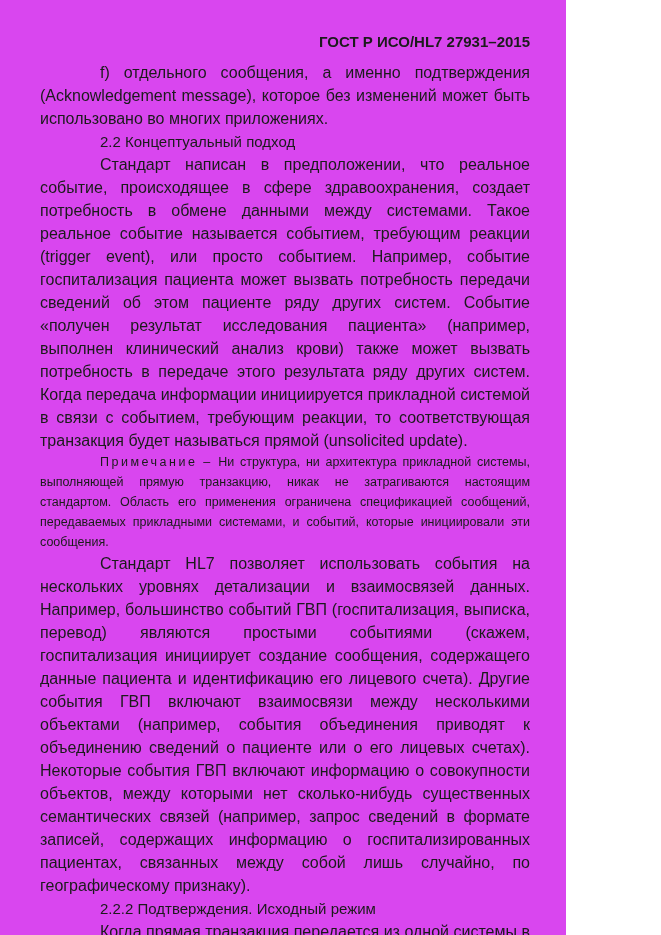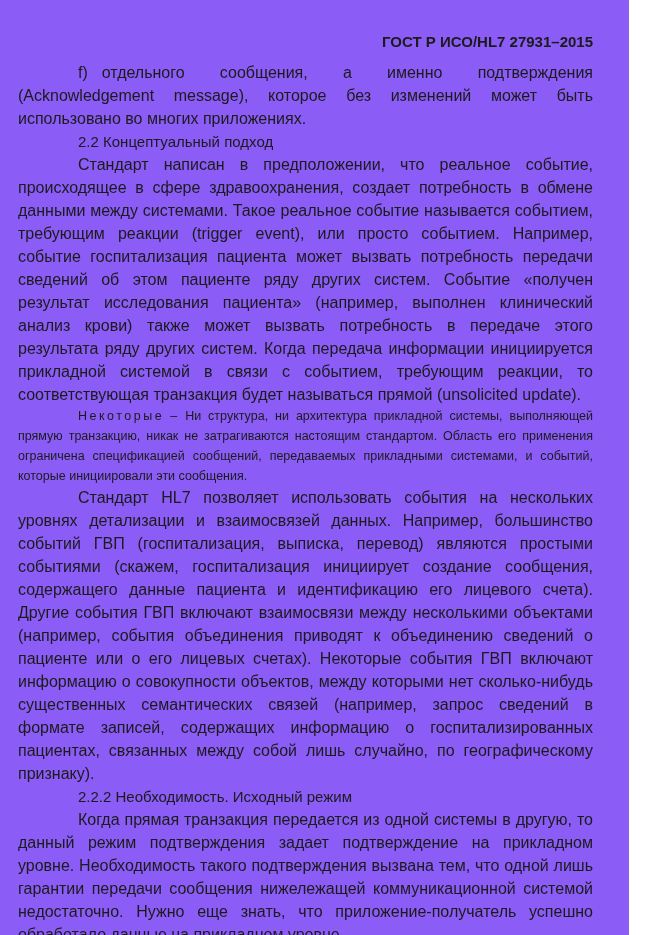--- a/index.html
+++ b/index.html
@@ -2,27 +2,27 @@
 <html lang="ru"><head>
 <meta charset="utf-8">
 <style>
   html, body {
     margin: 0;
     padding: 0;
     background: #ffffff;
   }
   .page {
     position: relative;
-    width: 629px;
+    width: 566px;
     height: 935px;
     box-sizing: border-box;
-    background: #8b5cf6;
+    background: #d946ef;
     color: #1b1b1b;
     font-family: "Liberation Sans", sans-serif;
-    padding: 30px 36px 0 18px;
+    padding: 30px 36px 0 40px;
     overflow: hidden;
   }
   .doc-header {
     font-size: 15px;
     line-height: 23px;
     font-weight: bold;
     text-align: right;
     margin: 0 0 8px 0;
   }
   p.body {
@@ -62,23 +62,23 @@
 
   <div class="doc-header">ГОСТ Р ИСО/HL7 27931–2015</div>
 
   <p class="body"><span class="item-marker">f)</span><span>отдельного сообщения, а именно подтверждения (Acknowledgement message), которое без изменений может быть использовано во многих приложениях.</span></p>
 
   <p class="heading">2.2 Концептуальный подход</p>
 
 
   <p class="body">Стандарт написан в предположении, что реальное событие, происходящее в сфере здравоохранения, создает потребность в обмене данными между системами. Такое реальное событие называется событием, требующим реакции (trigger event), или просто событием. Например, событие госпитализация пациента может вызвать потребность передачи сведений об этом пациенте ряду других систем. Событие «получен результат исследования пациента» (например, выполнен клинический анализ крови) также может вызвать потребность в передаче этого результата ряду других систем.  Когда передача информации инициируется прикладной системой в связи с событием, требующим реакции, то соответствующая транзакция будет называться прямой (unsolicited update).</p>
 
-  <p class="note"><span class="note-label">Некоторые</span><span class="note-dash">–</span><span>Ни структура, ни архитектура прикладной системы, выполняющей прямую транзакцию, никак не затрагиваются настоящим стандартом. Область его применения ограничена спецификацией сообщений, передаваемых прикладными системами, и событий, которые инициировали эти сообщения.</span></p>
+  <p class="note"><span class="note-label">Примечание</span><span class="note-dash">–</span><span>Ни структура, ни архитектура прикладной системы, выполняющей прямую транзакцию, никак не затрагиваются настоящим стандартом. Область его применения ограничена спецификацией сообщений, передаваемых прикладными системами, и событий, которые инициировали эти сообщения.</span></p>
 
   <p class="body">Стандарт HL7 позволяет использовать события на нескольких уровнях детализации и взаимосвязей данных. Например, большинство событий ГВП (госпитализация, выписка, перевод) являются простыми событиями (скажем, госпитализация инициирует создание сообщения, содержащего данные пациента и идентификацию его лицевого счета). Другие события ГВП включают взаимосвязи между несколькими объектами (например, события объединения приводят к объединению сведений о пациенте или о его лицевых счетах). Некоторые события ГВП включают информацию о совокупности объектов, между которыми нет сколько-нибудь существенных семантических связей (например, запрос сведений в формате записей, содержащих информацию о госпитализированных пациентах, связанных между собой лишь случайно, по географическому признаку).</p>
 
-  <p class="heading">2.2.2 Необходимость. Исходный режим</p>
+  <p class="heading">2.2.2 Подтверждения. Исходный режим</p>
 
   <p class="body">Когда прямая транзакция передается из одной системы в другую, то данный режим подтверждения задает подтверждение на прикладном уровне. Необходимость такого подтверждения вызвана тем, что одной лишь гарантии передачи сообщения нижележащей коммуникационной системой недостаточно. Нужно еще знать, что приложение-получатель успешно обработало данные на прикладном уровне.</p>
 
   <p class="body">Подтверждение может содержать данные, представляющие интерес для системы, инициировавшей передачу сообщения.  Например, если медицинская информационная система обрабатывает событие «заказ лабораторного анализа для пациента», то она мо-</p>
 
 </div>
 
 </body></html>

